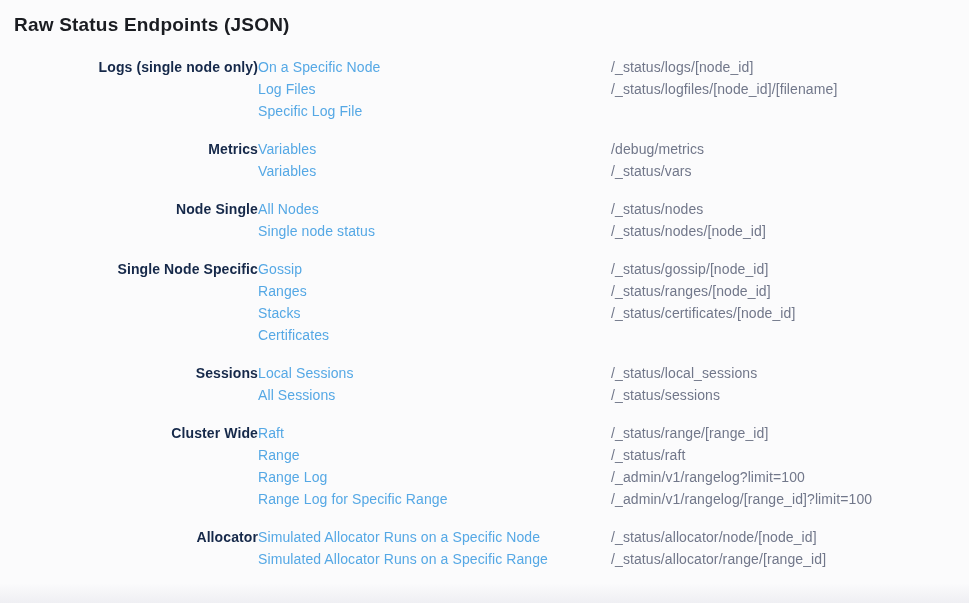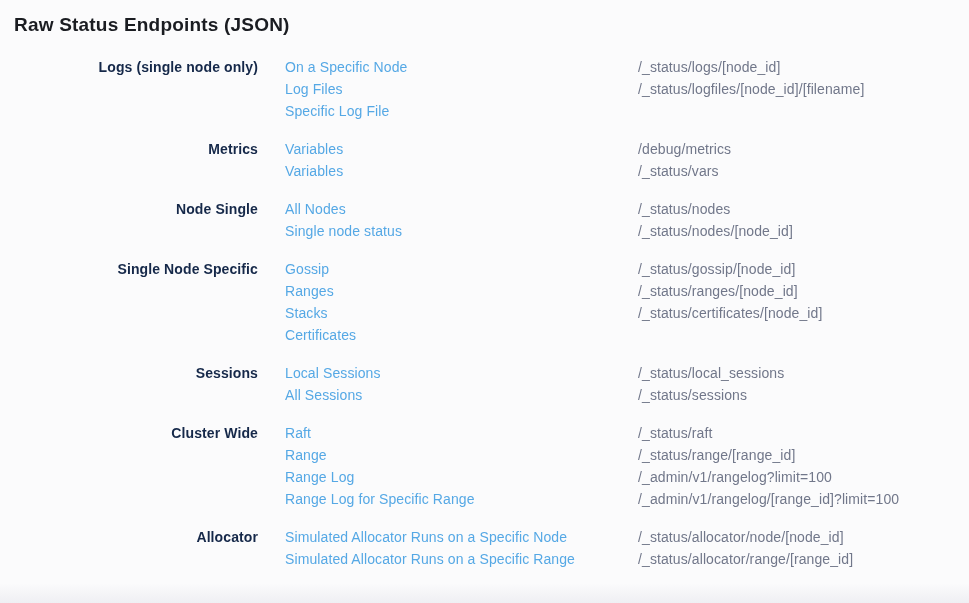--- a/index.html
+++ b/index.html
@@ -36,21 +36,20 @@
     flex: 0 0 244px;
     text-align: right;
     font-size: 14px;
     font-weight: 600;
     color: var(--category);
     line-height: 22px;
     letter-spacing: 0.1px;
   }
   .col-links {
     flex: 0 0 353px;
-    margin-left: 27px;
   }
   .col-paths { flex: 1 1 auto; }
   .link {
     display: block;
     font-size: 14px;
     line-height: 22px;
     color: var(--link);
     text-decoration: none;
     font-weight: 400;
     letter-spacing: 0.1px;
@@ -142,22 +141,22 @@
 
   <div class="group">
     <div class="col-category">Cluster Wide</div>
     <div class="col-links">
           <a class="link" href="#">Raft</a>
           <a class="link" href="#">Range</a>
           <a class="link" href="#">Range Log</a>
           <a class="link" href="#">Range Log for Specific Range</a>
         </div>
     <div class="col-paths">
+          <div class="path">/_status/range/[range_id]</div>
           <div class="path">/_status/raft</div>
-          <div class="path">/_status/range/[range_id]</div>
           <div class="path">/_admin/v1/rangelog?limit=100</div>
           <div class="path">/_admin/v1/rangelog/[range_id]?limit=100</div>
         </div>
   </div>
 
   <div class="group">
     <div class="col-category">Allocator</div>
     <div class="col-links">
           <a class="link" href="#">Simulated Allocator Runs on a Specific Node</a>
           <a class="link" href="#">Simulated Allocator Runs on a Specific Range</a>

